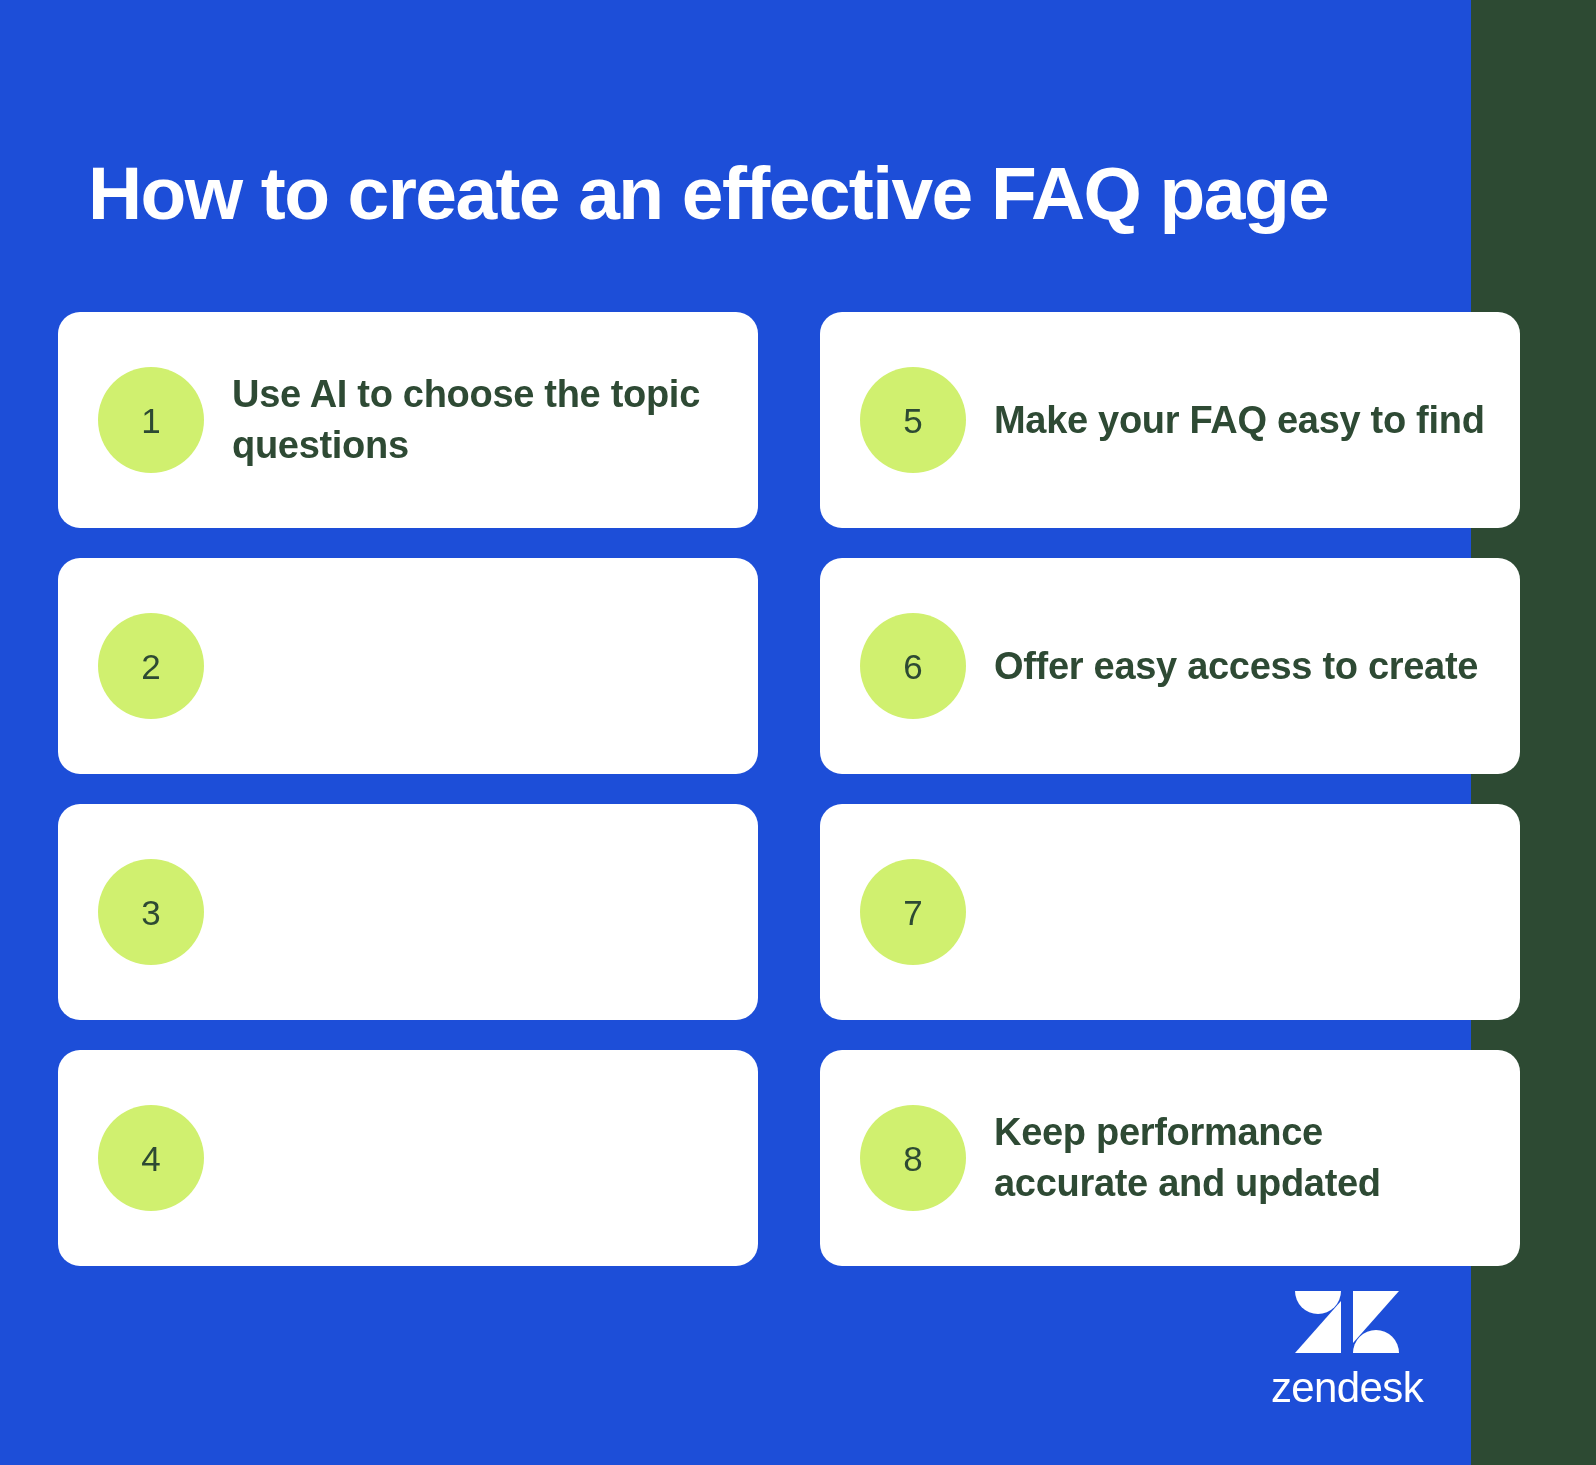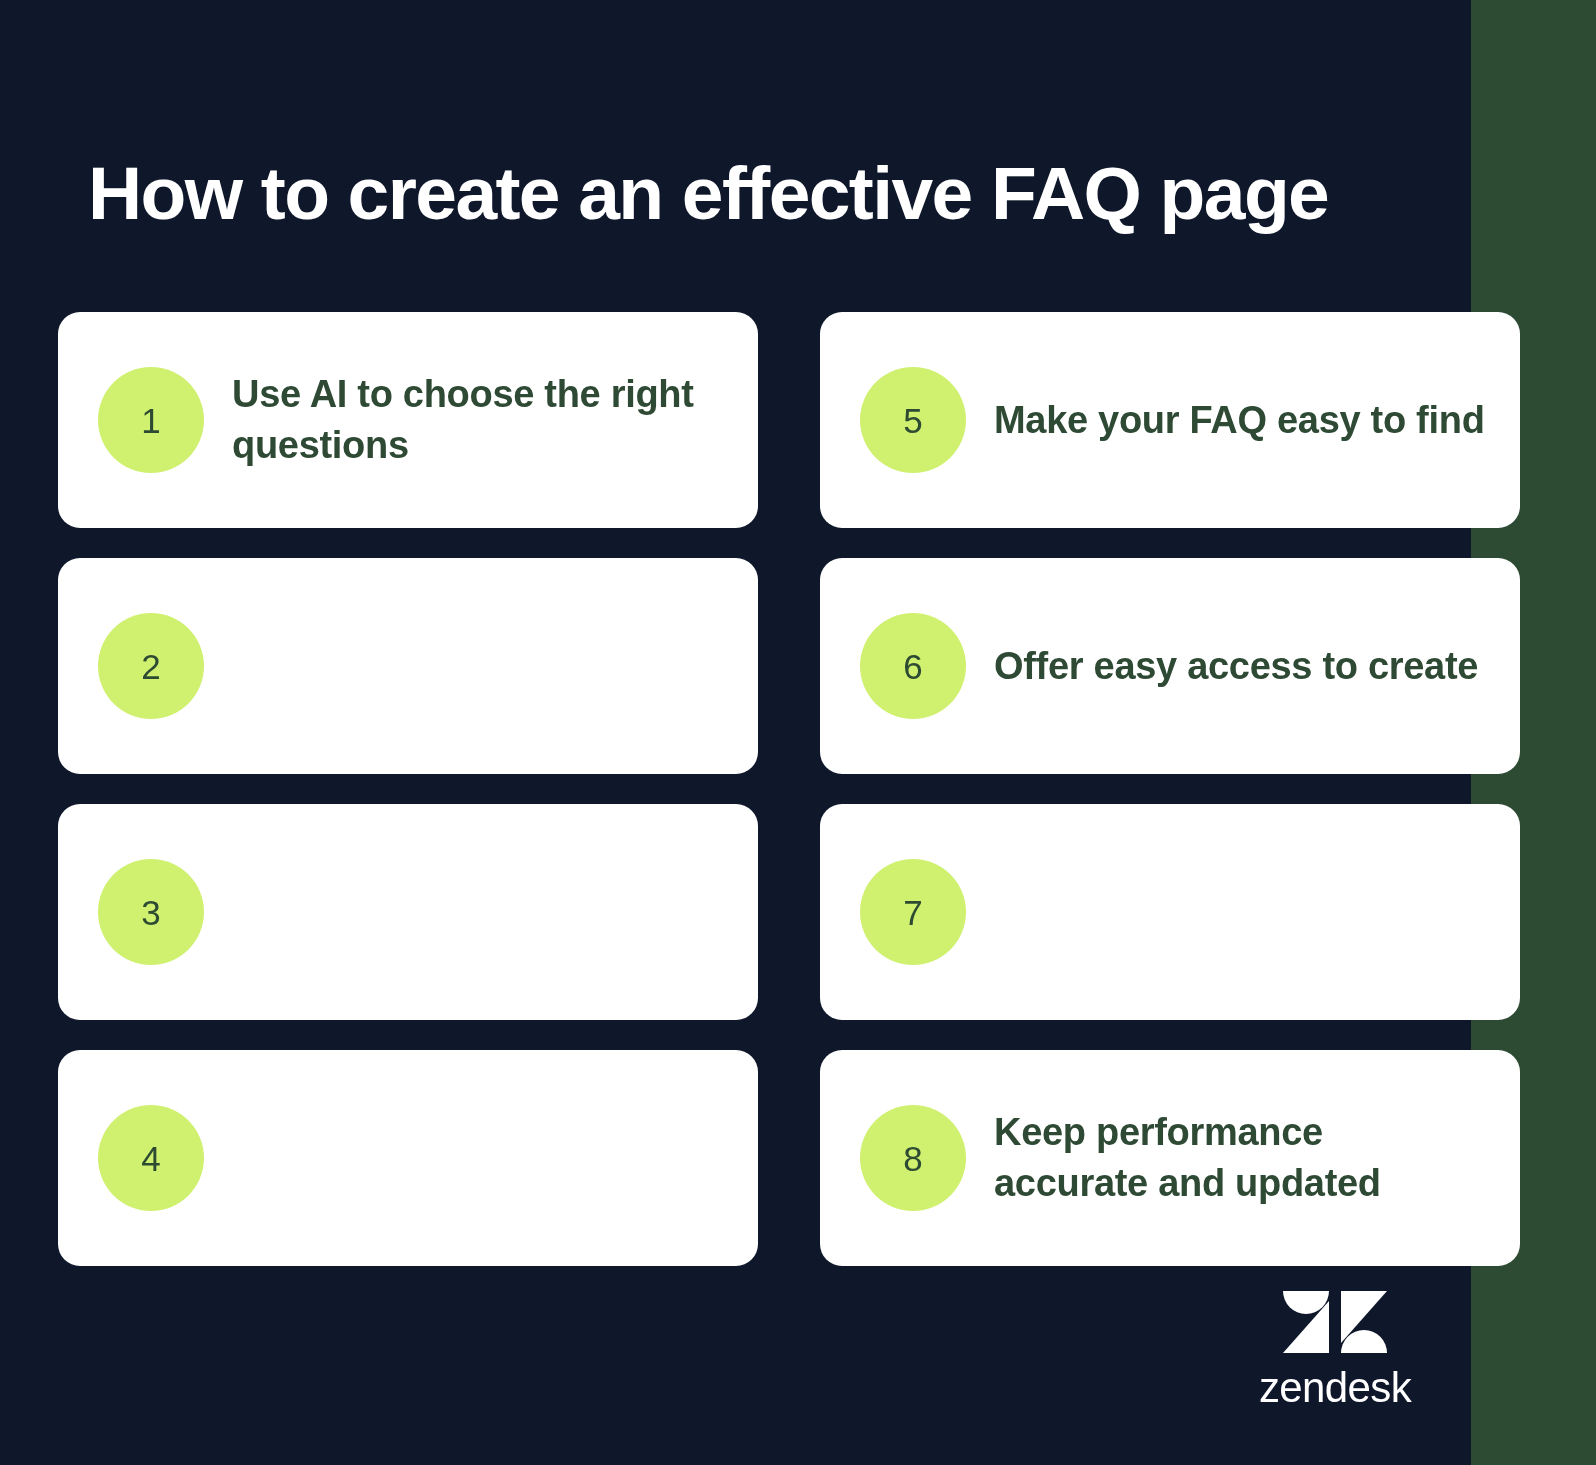--- a/index.html
+++ b/index.html
@@ -10,21 +10,21 @@
     width: 1596px;
     height: 1465px;
     background: #2d4a33;
     font-family: "Liberation Sans", sans-serif;
     overflow: hidden;
   }
   .page {
     position: relative;
     width: 1471px;
     height: 1465px;
-    background: #0f172a;
+    background: #1d4ed8;
     box-sizing: border-box;
   }
 
   
   .title {
     position: absolute;
     left: 88px;
     top: 104px;
     width: 1420px;
     color: #ffffff;
@@ -75,21 +75,21 @@
     color: #2e4a34;
     font-size: 38px;
     font-weight: 700;
     line-height: 1.34;
     letter-spacing: -0.3px;
   }
 
   
   .logo {
     position: absolute;
-    right: 56px;
+    right: 44px;
     bottom: 56px;
     width: 160px;
     display: flex;
     flex-direction: column;
     align-items: center;
   }
   .logo-mark {
     width: 108px;
     height: 66px;
     display: block;
@@ -109,21 +109,21 @@
 <div class="page">
 
   <h1 class="title">How to create an effective FAQ page</h1>
 
   <div class="grid">
 
     <div class="card">
       <div class="badge">
         <span>1</span>
       </div>
-      <div class="card-text">Use AI to choose the right questions</div>
+      <div class="card-text">Use AI to choose the topic questions</div>
     </div>
 
     <div class="card">
       <div class="badge">
         <span>5</span>
       </div>
       <div class="card-text">Make your FAQ easy to find</div>
     </div>
 
     <div class="card">

